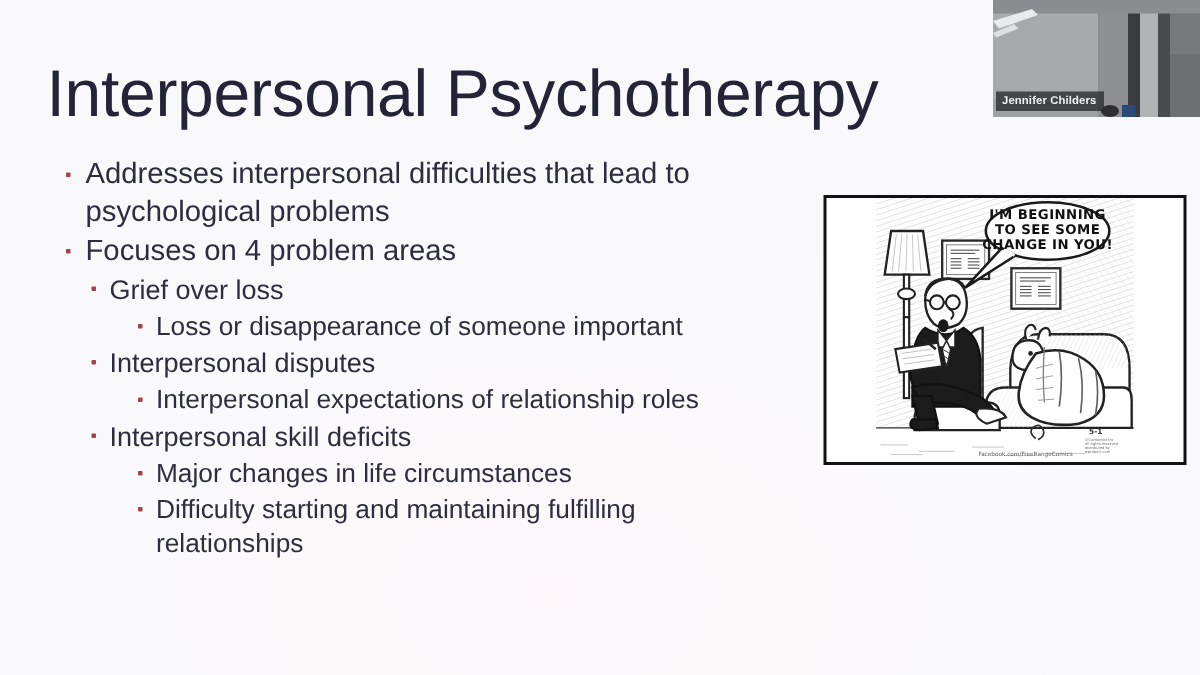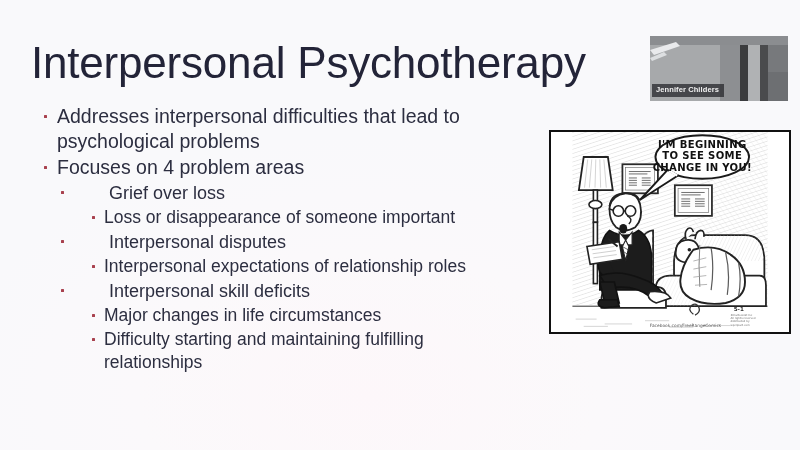--- a/index.html
+++ b/index.html
@@ -62,59 +62,58 @@
 
   
   .lvl1 { padding-left: 44px; margin-bottom: 1px; }
   .lvl1 .bullet-mark {
     width: 3px; height: 3px;
     margin: 11px 10px 0 0;
   }
   .lvl1 .bullet-text { font-size: 19.5px; line-height: 25px; }
 
   
-  .lvl2 { padding-left: 61px; margin-bottom: 1px; gap: 36px; }
+  .lvl2 { padding-left: 61px; margin-bottom: 1px; }
   .lvl2 .bullet-mark {
     width: 3px; height: 3px;
     margin: 10px 9px 0 0;
   }
   .lvl2 .bullet-text { font-size: 18px; line-height: 24px; }
 
   
   .lvl3 { padding-left: 92px; margin-bottom: 1px; }
   .lvl3 .bullet-mark {
     width: 3px; height: 3px;
     margin: 10px 9px 0 0;
   }
   .lvl3 .bullet-text { font-size: 17.5px; line-height: 23px; max-width: 400px; }
 
   
   #cartoon {
     position: absolute;
     left: 549px;
     top: 130px;
     width: 242px;
-    height: 204px;
+    height: 180px;
     background: #ffffff;
     border: 2px solid #111111;
     box-sizing: border-box;
     overflow: hidden;
   }
   #cartoon svg { display: block; width: 100%; height: 100%; }
 
   
   #webcam {
     position: absolute;
-    right: 12px;
+    right: 0;
     top: 0;
     width: 138px;
-    height: 65px;
+    height: 78px;
     overflow: hidden;
     background: #8e9094;
-    margin-top: 36px;
   }
   #webcam-scene { position: absolute; inset: 0; }
   #webcam-name {
     position: absolute;
     left: 2px;
     bottom: 4px;
     padding: 1px 5px 2px 4px;
     background: rgba(42,44,48,0.78);
     color: #f2f2f2;
     font-size: 7.5px;

